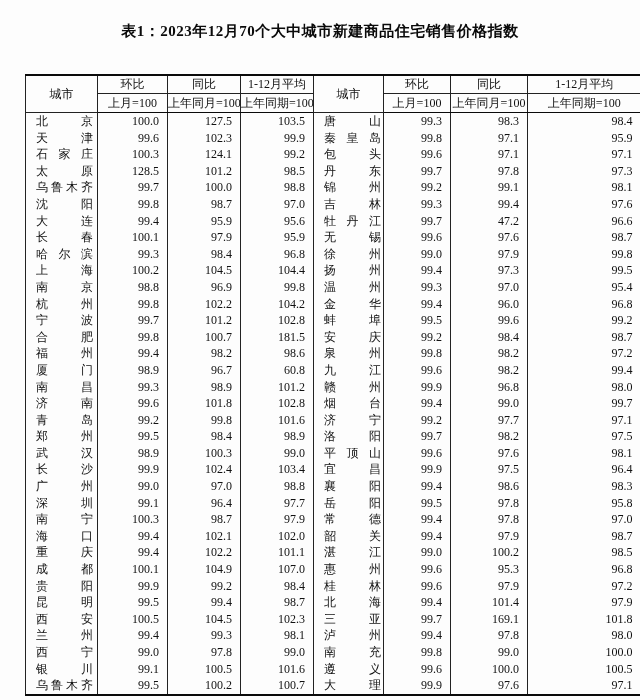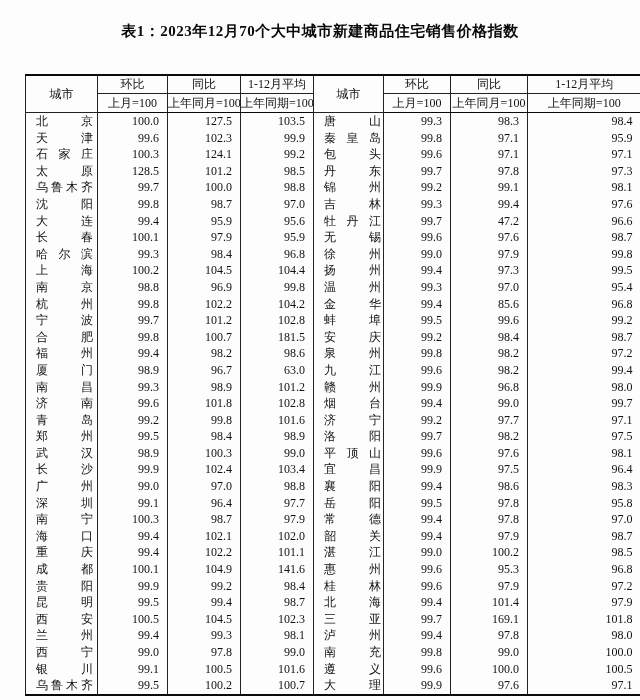--- a/index.html
+++ b/index.html
@@ -217,21 +217,21 @@
     <td class="num">97.0</td>
     <td class="num">95.4</td>
   </tr>
           <tr>
     <td class="city"><span class="cjust">杭州</span></td>
     <td class="num">99.8</td>
     <td class="num">102.2</td>
     <td class="num">104.2</td>
     <td class="city"><span class="cjust">金华</span></td>
     <td class="num">99.4</td>
-    <td class="num">85.6</td>
+    <td class="num">96.0</td>
     <td class="num">96.8</td>
   </tr>
           <tr>
     <td class="city"><span class="cjust">宁波</span></td>
     <td class="num">99.7</td>
     <td class="num">101.2</td>
     <td class="num">102.8</td>
     <td class="city"><span class="cjust">蚌埠</span></td>
     <td class="num">99.5</td>
     <td class="num">99.6</td>
@@ -254,21 +254,21 @@
     <td class="num">98.6</td>
     <td class="city"><span class="cjust">泉州</span></td>
     <td class="num">99.8</td>
     <td class="num">98.2</td>
     <td class="num">97.2</td>
   </tr>
           <tr>
     <td class="city"><span class="cjust">厦门</span></td>
     <td class="num">98.9</td>
     <td class="num">96.7</td>
-    <td class="num">63.0</td>
+    <td class="num">60.8</td>
     <td class="city"><span class="cjust">九江</span></td>
     <td class="num">99.6</td>
     <td class="num">98.2</td>
     <td class="num">99.4</td>
   </tr>
           <tr>
     <td class="city"><span class="cjust">南昌</span></td>
     <td class="num">99.3</td>
     <td class="num">98.9</td>
     <td class="num">101.2</td>
@@ -374,21 +374,21 @@
     <td class="num">101.1</td>
     <td class="city"><span class="cjust">湛江</span></td>
     <td class="num">99.0</td>
     <td class="num">100.2</td>
     <td class="num">98.5</td>
   </tr>
           <tr>
     <td class="city"><span class="cjust">成都</span></td>
     <td class="num">100.1</td>
     <td class="num">104.9</td>
-    <td class="num">141.6</td>
+    <td class="num">107.0</td>
     <td class="city"><span class="cjust">惠州</span></td>
     <td class="num">99.6</td>
     <td class="num">95.3</td>
     <td class="num">96.8</td>
   </tr>
           <tr>
     <td class="city"><span class="cjust">贵阳</span></td>
     <td class="num">99.9</td>
     <td class="num">99.2</td>
     <td class="num">98.4</td>

